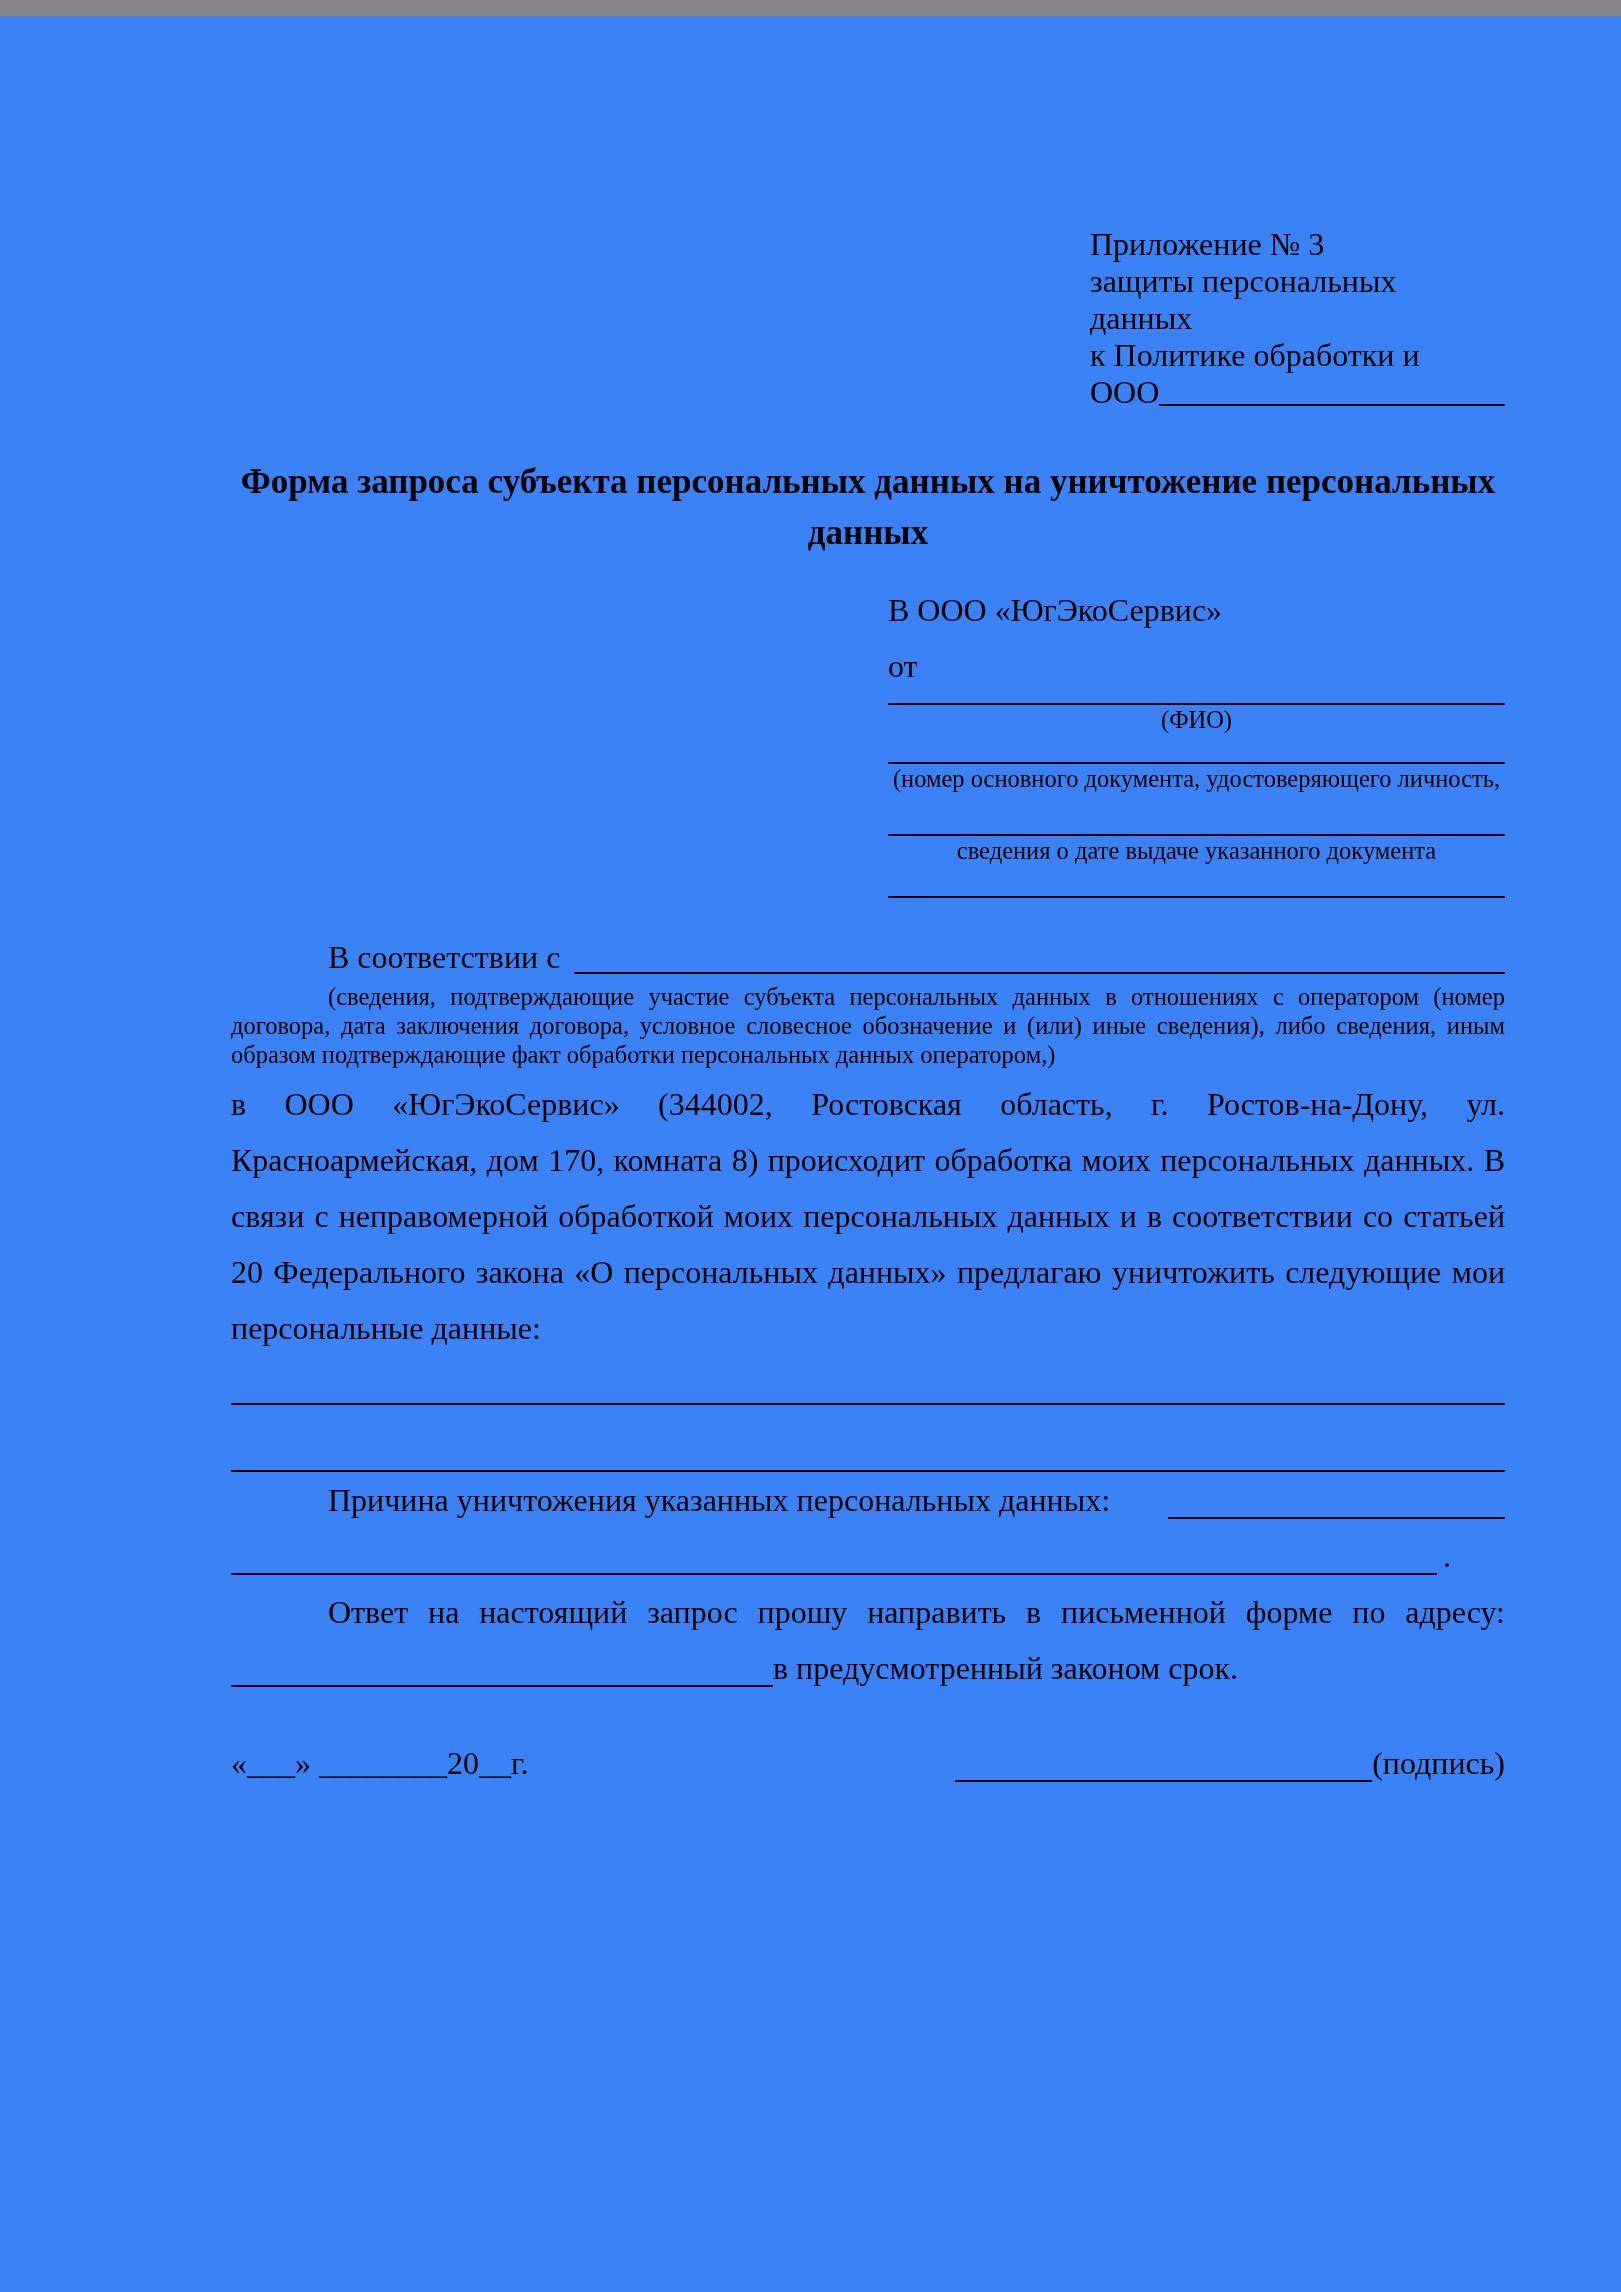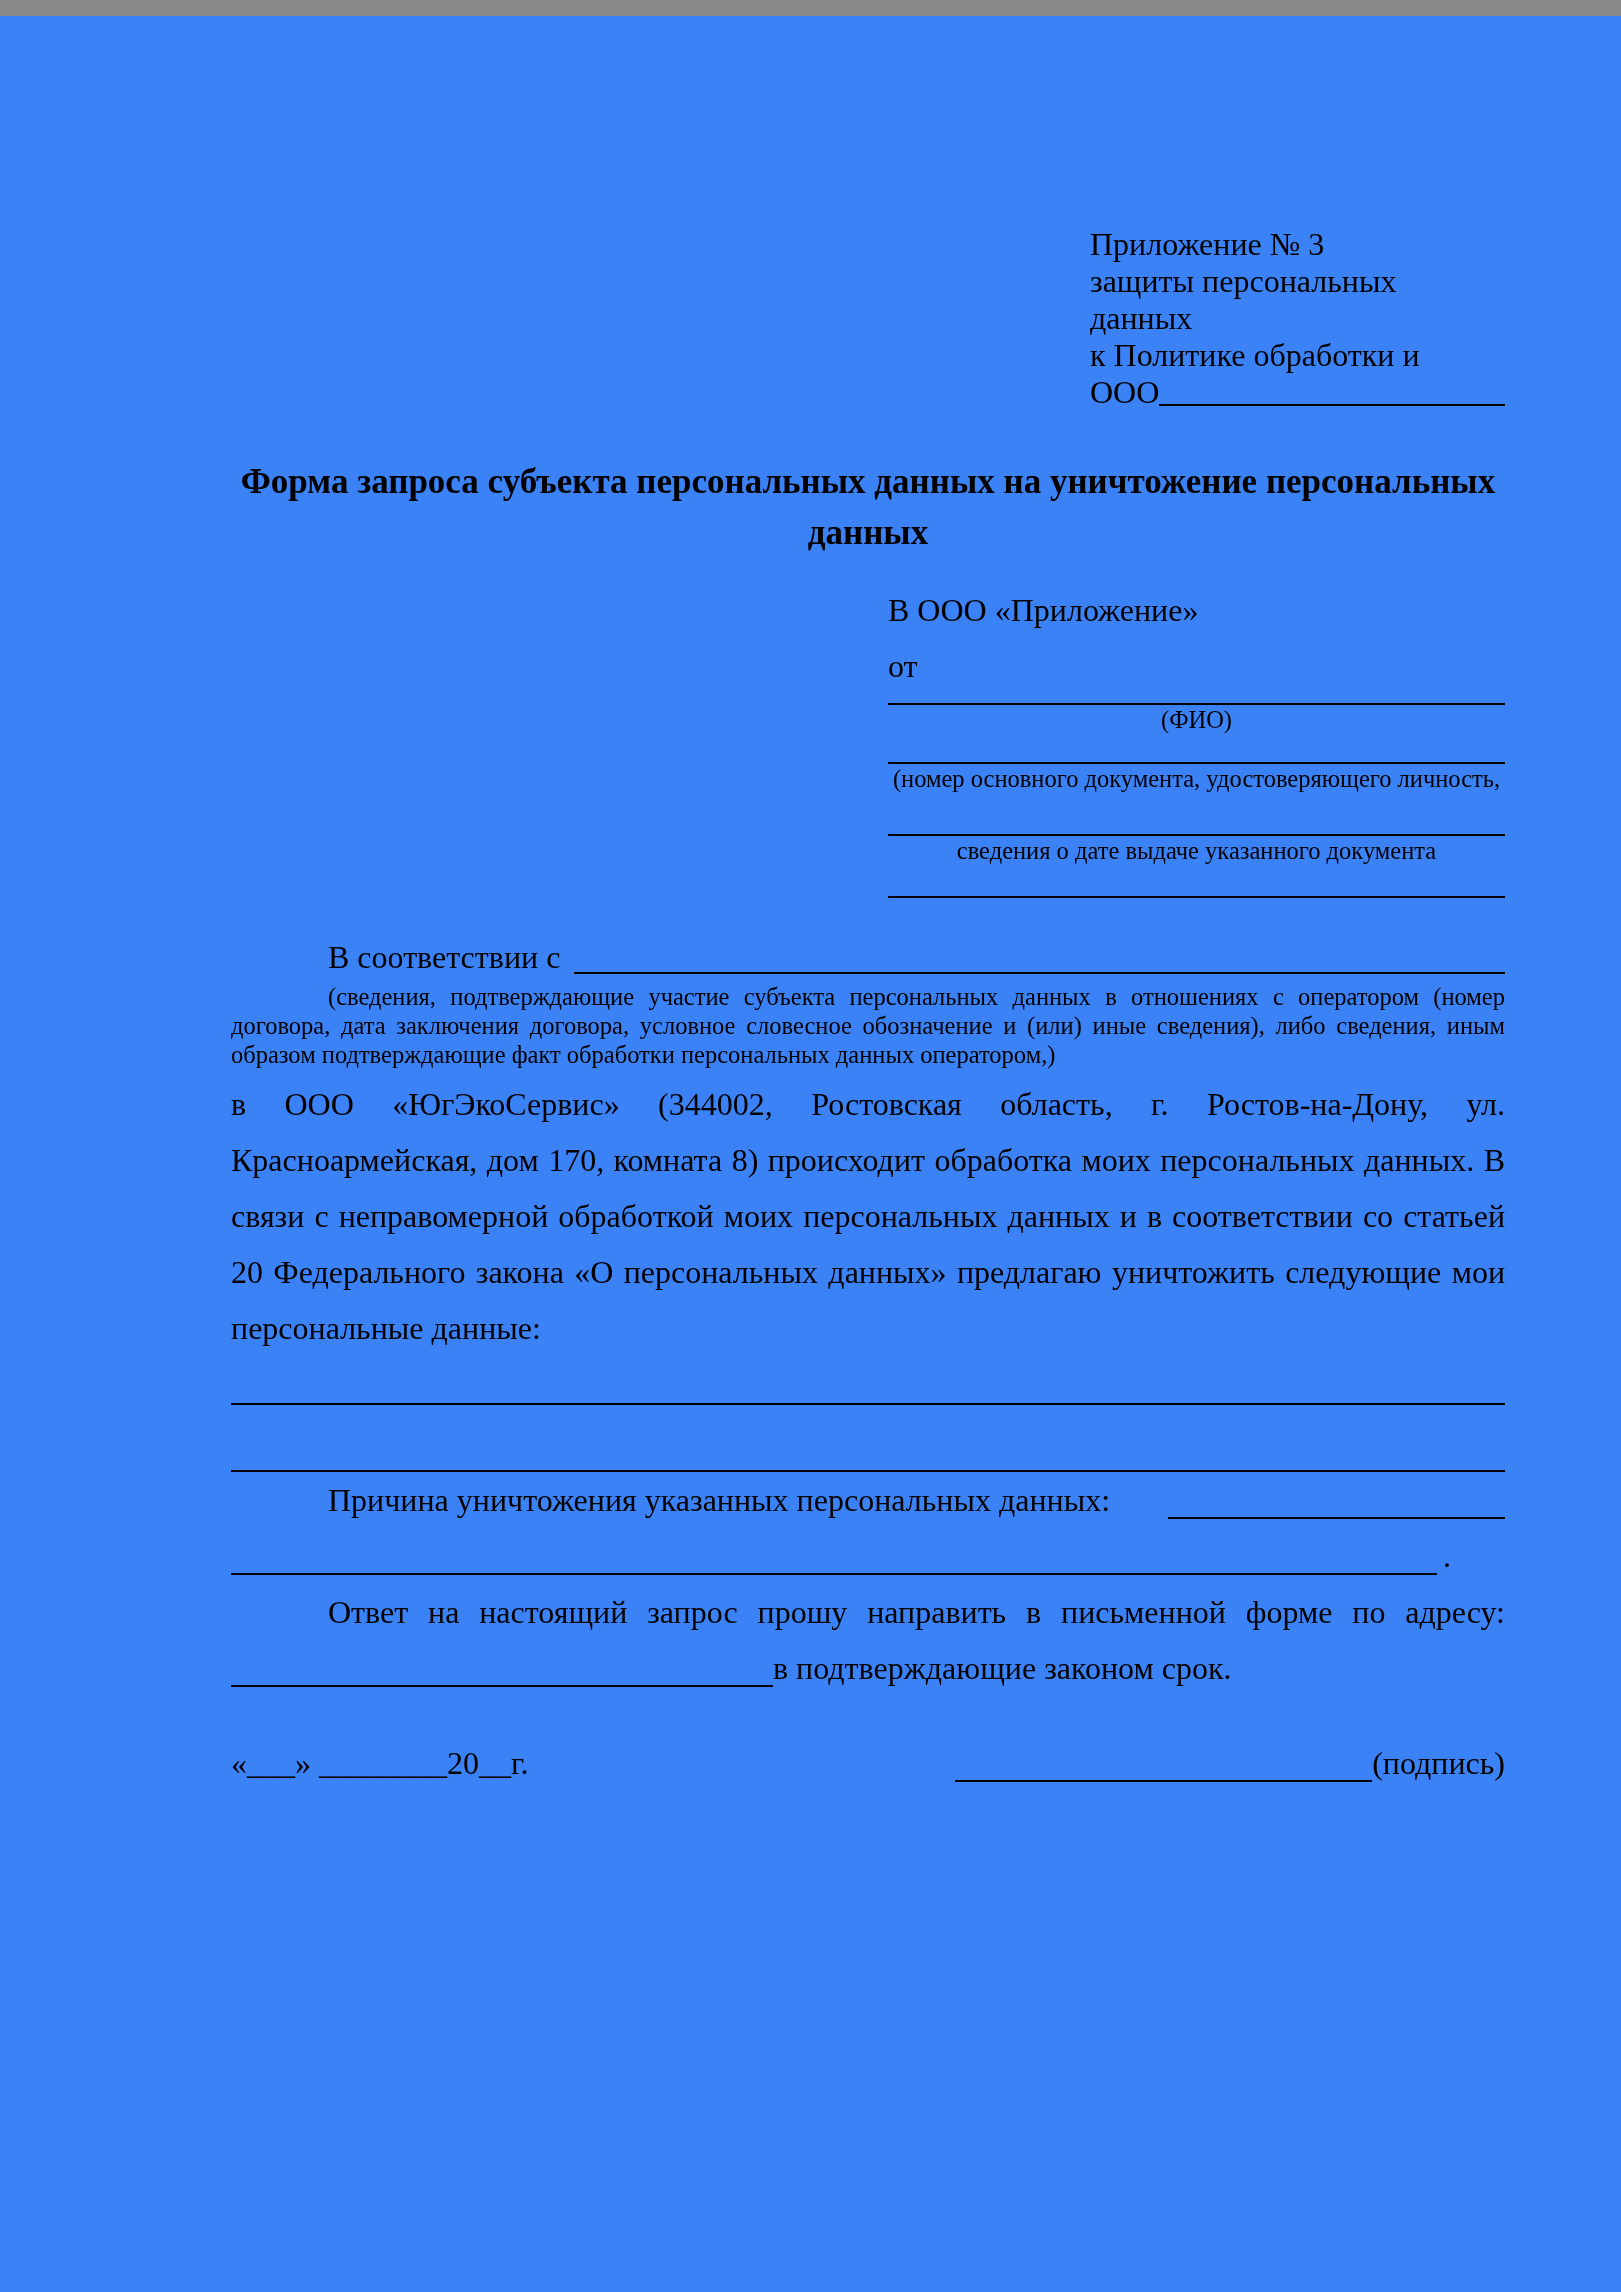--- a/index.html
+++ b/index.html
@@ -160,21 +160,21 @@
       <div>к Политике обработки и</div>
       <div class="app-ooo-row">
         <span>ООО</span>
         <span class="fill-line"></span>
       </div>
     </div>
 
     <div class="doc-title">Форма запроса субъекта персональных данных на уничтожение персональных данных</div>
 
     <div class="addressee">
-      <div class="addr-text">В ООО «Приложение»</div>
+      <div class="addr-text">В ООО «ЮгЭкоСервис»</div>
       <div class="addr-text">от</div>
       <div class="u-row u-row-1"></div>
       <div class="addr-caption">(ФИО)</div>
       <div class="u-row u-row-2"></div>
       <div class="addr-caption">(номер основного документа, удостоверяющего личность,</div>
       <div class="u-row u-row-3"></div>
       <div class="addr-caption">сведения о дате выдаче указанного документа</div>
       <div class="u-row u-row-4"></div>
     </div>
 
@@ -197,21 +197,21 @@
 
     <div class="period-row">
       <span class="fill-line"></span>
       <span class="period-char">.</span>
     </div>
 
     <div class="reply-paragraph">Ответ на настоящий запрос прошу направить в письменной форме по адресу:</div>
 
     <div class="address-row">
       <span class="address-fill"></span>
-      <span>в подтверждающие законом срок.</span>
+      <span>в предусмотренный законом срок.</span>
     </div>
 
     <div class="footer-row">
       <div>«___» ________20__г.</div>
       <div class="signature-group">
         <span class="signature-fill"></span>
         <span>(подпись)</span>
       </div>
     </div>
 

